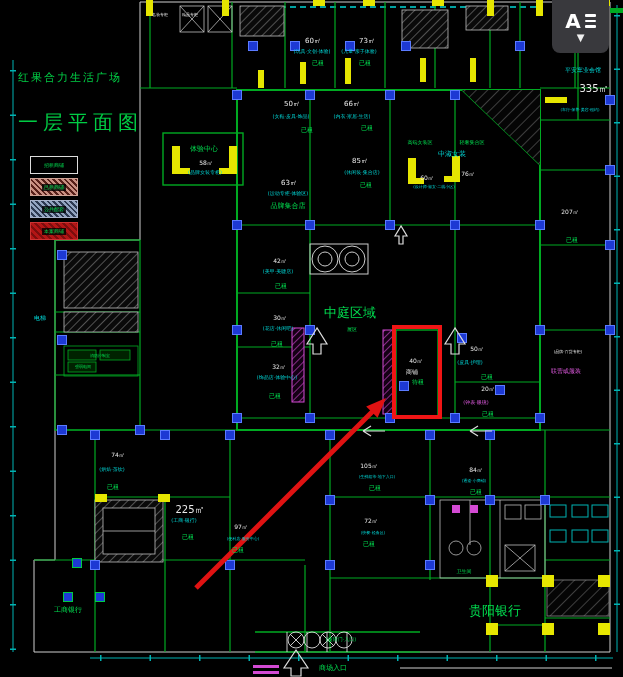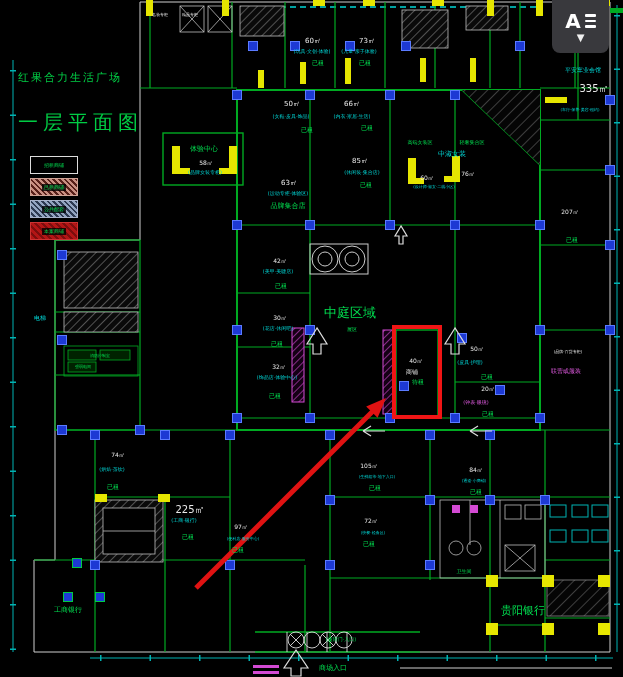--- a/index.html
+++ b/index.html
@@ -344,21 +344,21 @@
       <span class="lbl c-cyan" style="left: 377px; top: 477px; font-size: 4px;">(生鲜超市·地下入口)</span>
       <span class="lbl c-green" style="left: 375px; top: 488px; font-size: 6px;">已租</span>
       <span class="lbl c-white" style="left: 371px; top: 521px; font-size: 6px;">72㎡</span>
       <span class="lbl c-cyan" style="left: 373px; top: 533px; font-size: 4px;">(快餐·轻食区)</span>
       <span class="lbl c-green" style="left: 369px; top: 544px; font-size: 6px;">已租</span>
       <span class="lbl c-white" style="left: 476px; top: 470px; font-size: 6px;">84㎡</span>
       <span class="lbl c-cyan" style="left: 474px; top: 481px; font-size: 4px;">(通道·小商铺)</span>
       <span class="lbl c-green" style="left: 476px; top: 492px; font-size: 6px;">已租</span>
       <span class="lbl c-green" style="left: 464px; top: 572px; font-size: 5px;">卫生间</span>
       <span class="lbl c-green" style="left: 68px; top: 611px; font-size: 7px;">工商银行</span>
-      <span class="lbl c-green" style="left: 523px; top: 611px; font-size: 11px; text-align: center;">贵阳银行</span>
+      <span class="lbl c-green" style="left: 495px; top: 611px; font-size: 13px; text-align: center;">贵阳银行</span>
       <span class="lbl c-green" style="left: 341px; top: 640px; font-size: 5px;">(旋转门·入口)</span>
       <span class="lbl c-green" style="left: 333px; top: 669px; font-size: 7px;">商场入口</span>
     </div>
 
   <div class="titleblock">
     <div class="proj">红果合力生活广场</div>
     <div class="draw">一层平面图</div>
   </div>
 
   <div class="legend">

